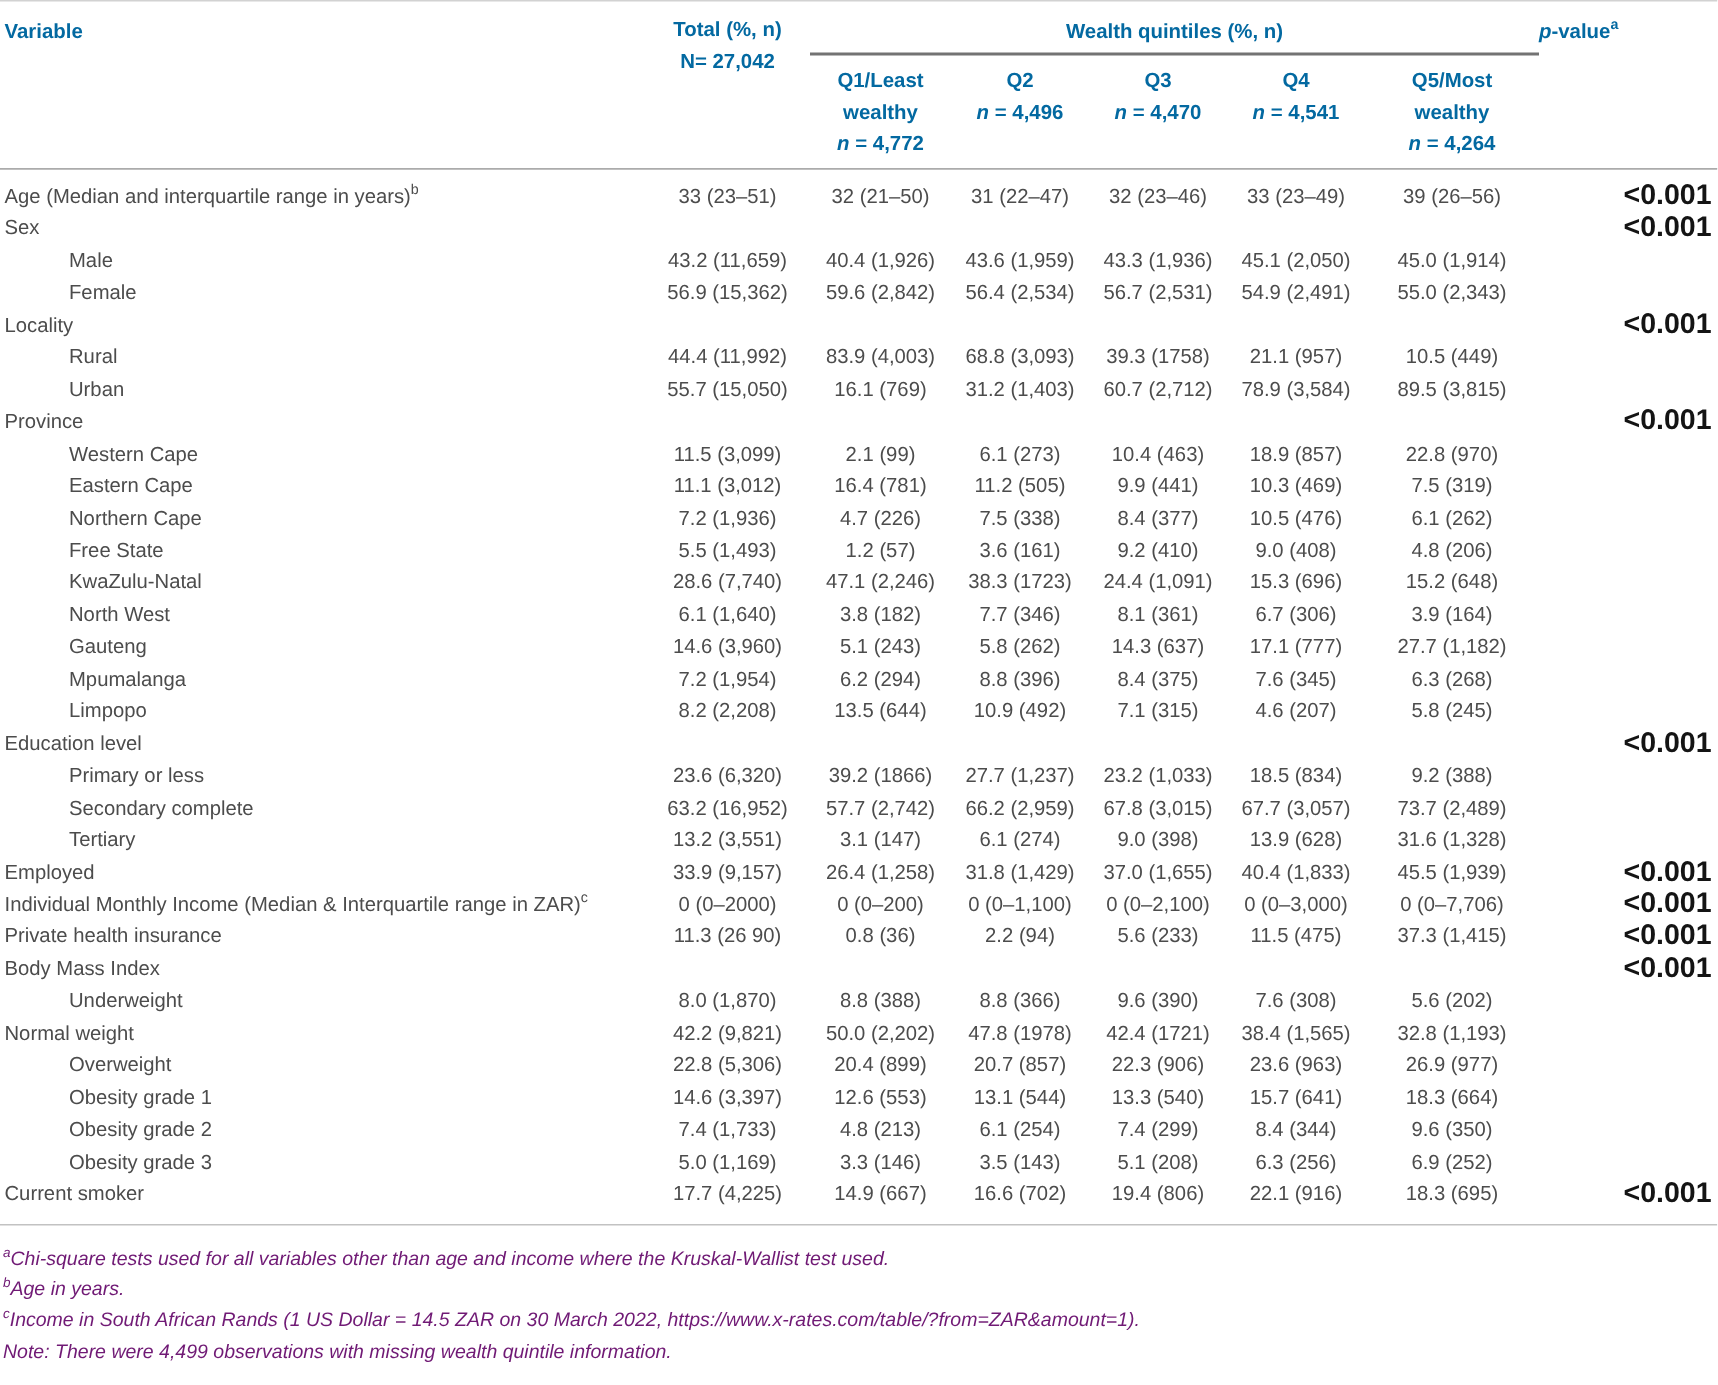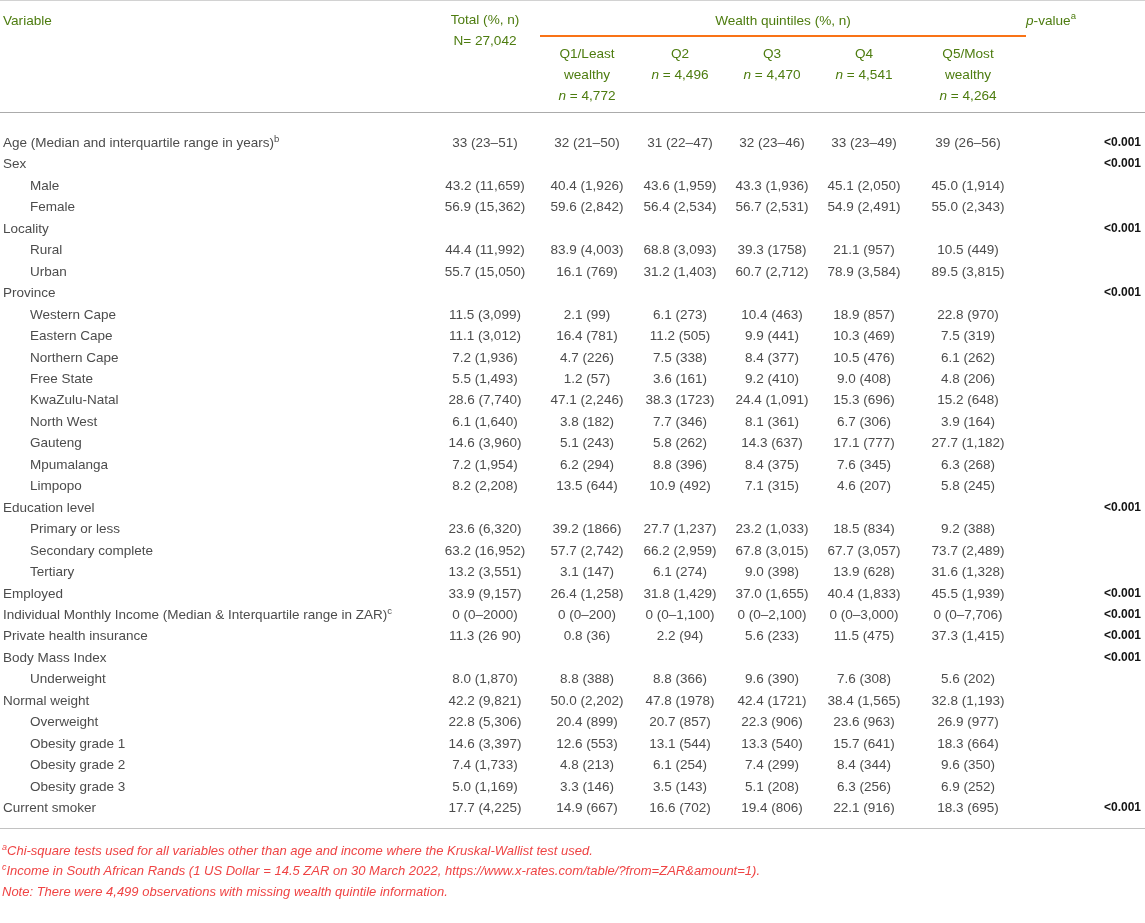--- a/index.html
+++ b/index.html
@@ -7,47 +7,47 @@
   body { font-family: "Liberation Sans", sans-serif; }
   .page {
     width: 1145px; height: 923px; overflow: hidden;
     border-top: 1px solid #d2d2d2;
     background: #fff;
   }
   table { border-collapse: collapse; table-layout: fixed; width: 1145px; }
   th, td { padding: 0; }
 
   thead th {
-    font-weight: 400; color: #4d7c0f; font-size: 13.6px;
+    font-weight: 700; color: #0369a1; font-size: 13.6px;
     vertical-align: top; line-height: 20px;
   }
   .th-var   { text-align: left;  padding: 10px 0 0 3px; }
   .th-total { text-align: center; padding-top: 8px; line-height: 21px; }
-  .th-wq    { text-align: center; padding: 10px 0 4px 0; border-bottom: 2px solid #f97316; }
+  .th-wq    { text-align: center; padding: 10px 0 4px 0; border-bottom: 2px solid #737373; }
   .th-pv    { text-align: left; padding: 10px 4px 0 0; }
   .h2 th    { text-align: center; vertical-align: top; padding: 6px 0 6px 0; line-height: 21px; }
   .hb       { border-bottom: 1px solid #ababab; }
 
   tbody td {
     font-size: 13.5px; color: #4c4c4c; line-height: 21.45px;
     white-space: nowrap; overflow: hidden;
   }
-  tbody tr:first-child td { padding-top: 19px; }
+  tbody tr:first-child td { padding-top: 7px; }
   td.var { text-align: left; padding-left: 3px; }
-  td.var.indent { padding-left: 30px; margin-left: 12px; }
+  td.var.indent { padding-left: 46px; margin-left: 12px; }
   td.num { text-align: center; }
-  td.pcell { text-align: right; font-weight: 700; color: #141414; padding-right: 4px; font-size: 12px; }
+  td.pcell { text-align: right; font-weight: 700; color: #141414; padding-right: 4px; font-size: 19px; }
   sup { font-size: 9.5px; line-height: 0; }
 
   .footnotes {
     margin-top: 9px; border-top: 1px solid #c2c2c2;
     padding: 12px 0 0 2px;
   }
   .fn {
-    font-size: 13px; font-style: italic; color: #ef4444;
+    font-size: 13px; font-style: italic; color: #701a75;
     line-height: 20.8px; white-space: nowrap;
   }
   .fn sup { font-size: 9px; font-style: italic; }
   i.nvar { font-style: italic; }
 </style>
 </head>
 <body>
 
 <div class="page">
   <table>
@@ -398,16 +398,17 @@
           <td class="num">19.4 (806)</td>
           <td class="num">22.1 (916)</td>
           <td class="num">18.3 (695)</td>
           <td class="pcell">&lt;0.001</td>
         </tr>
       </tbody>
   </table>
 
   <div class="footnotes" id="footnotes">
       <div class="fn"><sup>a</sup>Chi-square tests used for all variables other than age and income where the Kruskal-Wallist test used.</div>
+      <div class="fn"><sup>b</sup>Age in years.</div>
       <div class="fn"><sup>c</sup>Income in South African Rands (1 US Dollar = 14.5 ZAR on 30 March 2022, https://www.x-rates.com/table/?from=ZAR&amp;amount=1).</div>
       <div class="fn">Note: There were 4,499 observations with missing wealth quintile information.</div>
     </div>
 </div>
 
 </body></html>

